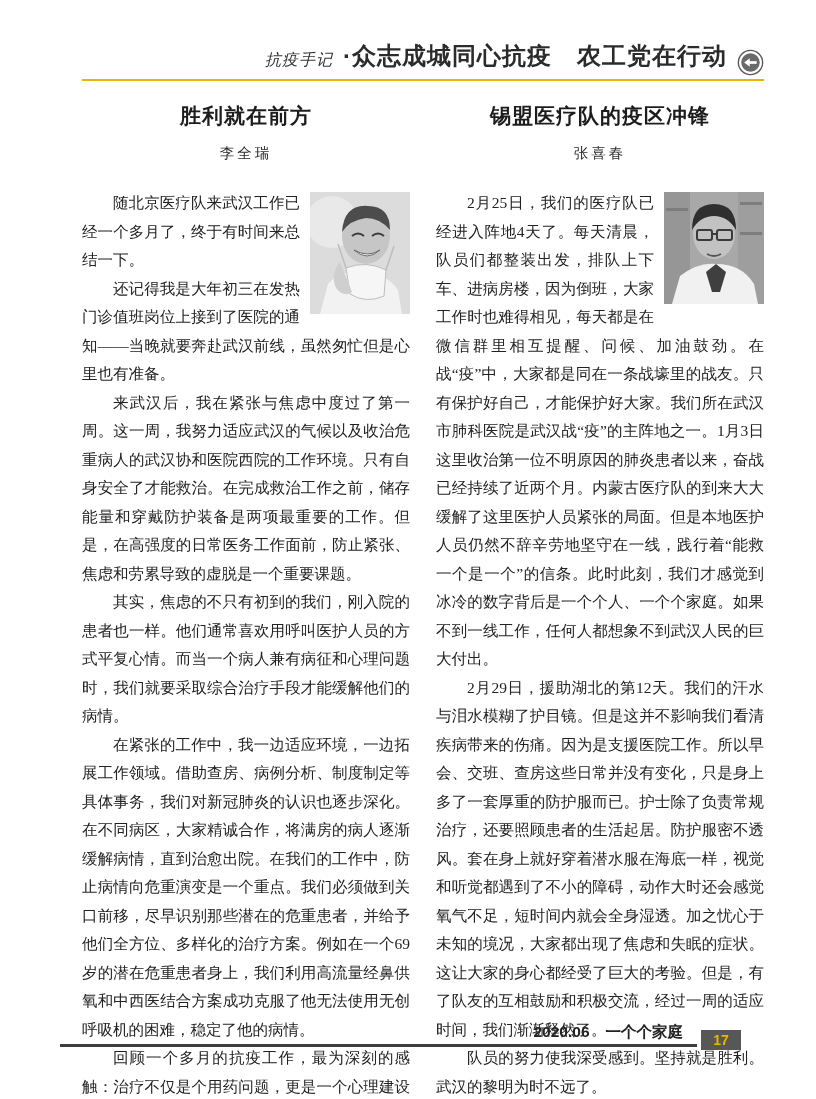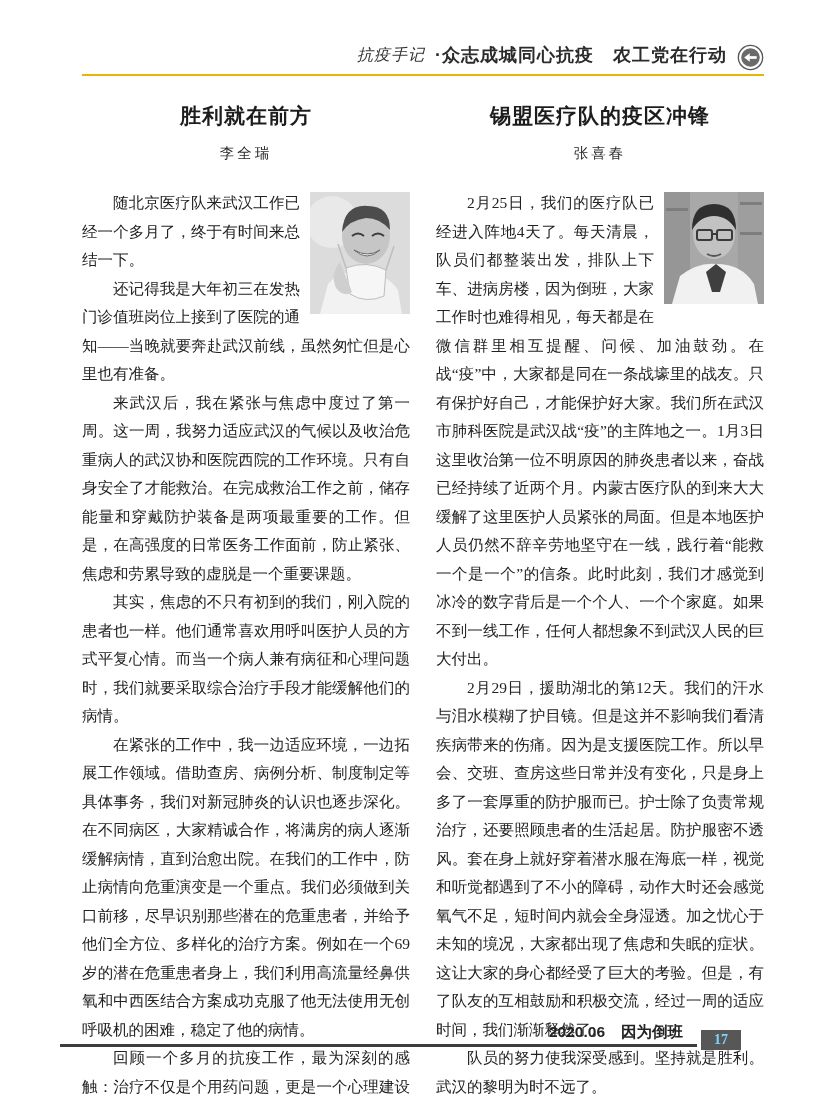--- a/index.html
+++ b/index.html
@@ -24,21 +24,21 @@
   .header .tagline-script{
     font-style:italic;
     font-size:16px;
     letter-spacing:1px;
     color:#333;
     transform:translateY(-1px);
   }
   .header .tagline-bold{
     font-family:"Liberation Sans","DejaVu Sans",sans-serif;
     font-weight:bold;
-    font-size:18px;
+    font-size:24px;
     letter-spacing:1px;
     color:#2b2b2b;
   }
   .logo{width:27px;height:27px;display:block;transform:translateY(4px);}
   
   .columns{
     position:absolute;top:92px;left:82px;right:52px;bottom:110px;
     display:flex;gap:26px;
   }
   .column{
@@ -93,22 +93,22 @@
     display:flex;gap:16px;align-items:baseline;
     font-family:"Liberation Sans","DejaVu Sans",sans-serif;
     font-weight:bold;
     font-size:15.5px;
     color:#232323;
   }
   .page-badge{
     position:absolute;right:0;bottom:-3px;
     width:40px;height:20px;
     display:flex;align-items:center;justify-content:center;
-    color:#7dd3fc;
-    font-family:Liberation Serif, serif;
+    color:#eab308;
+    font-family:Liberation Sans, sans-serif;
     font-weight:bold;
     font-size:14px;
   }
 </style>
 </head>
 <body>
 
 <div class="page">
 
   <div class="header">
@@ -184,18 +184,18 @@
         </div>
 
     </div>
 
   </div>
 
   <div class="footer">
     <div class="footer-rule"></div>
     <div class="footer-text">
       <span>2020.06</span>
-      <span>因为倒班</span>
+      <span>一个个家庭</span>
     </div>
     <div class="page-badge" style="background: rgb(87, 87, 87);">17</div>
   </div>
 
 </div>
 
 </body></html>

